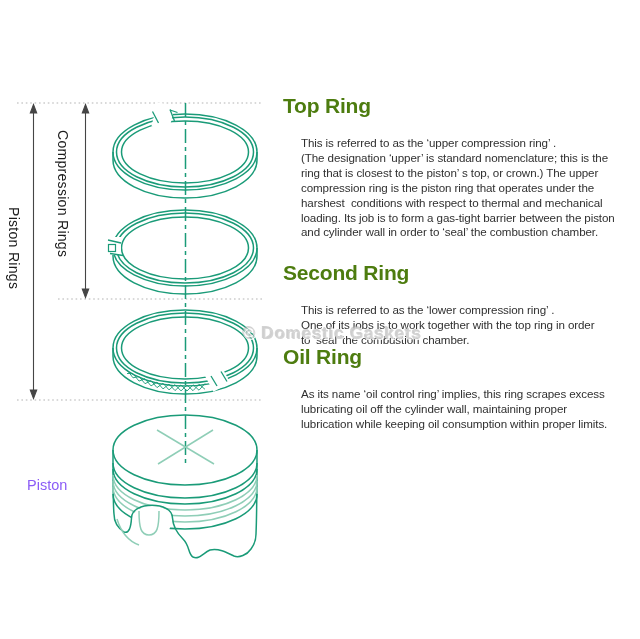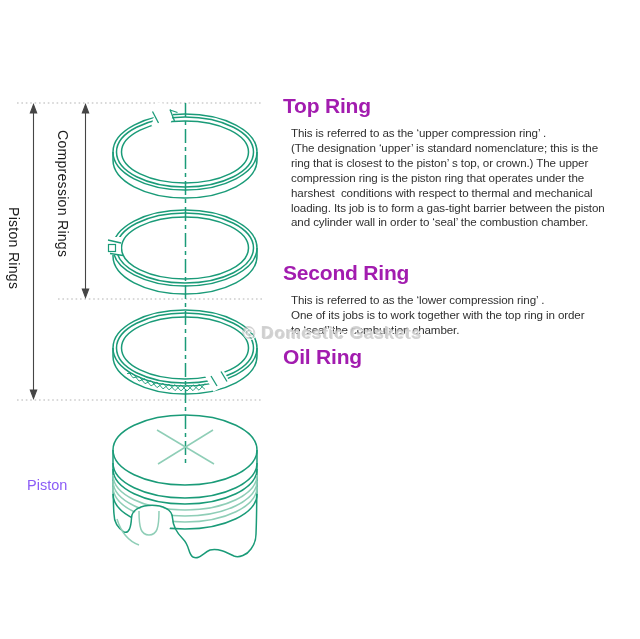--- a/index.html
+++ b/index.html
@@ -10,25 +10,25 @@
   svg{position:absolute;left:0;top:0;}
   .vlabel{
     position:absolute;writing-mode:vertical-rl;
     font-size:14px;color:#1c1c1c;letter-spacing:0.3px;white-space:nowrap;
   }
   .piston-label{
     position:absolute;left:27px;top:477px;font-size:14.5px;color:#8b5cf6;
   }
   .section{position:absolute;left:283px;width:356px;}
   .section h2{
-    margin:0 0 7px 0;font-size:21px;font-weight:bold;color:#a21caf;
+    margin:0 0 7px 0;font-size:21px;font-weight:bold;color:#4d7c0f;
     letter-spacing:-0.2px;
   }
   .section p{
-    margin:8px;font-size:11.6px;line-height:14.9px;color:#303030;
+    margin:18px;font-size:11.6px;line-height:14.9px;color:#303030;
     white-space:pre;letter-spacing:-0.1px;
   }
   #sec-top{top:94px;}
   #sec-second{top:261px;}
   #sec-oil{top:345px;}
   .watermark{
     position:absolute;left:243px;top:324px;z-index:5;
     font-size:17px;font-weight:bold;letter-spacing:0.8px;
     color:rgba(205,205,205,0.85);
     text-shadow:1px 1px 0 rgba(255,255,255,0.9),-1px -1px 0 rgba(175,175,175,0.55);
@@ -144,17 +144,20 @@
 
   <div class="section" id="sec-second">
     <h2>Second Ring</h2>
     <p>This is referred to as the ‘lower compression ring’ .
 One of its jobs is to work together with the top ring in order
 to ‘seal’ the combustion chamber.</p>
   </div>
 
   <div class="section" id="sec-oil">
     <h2>Oil Ring</h2>
+    <p>As its name ‘oil control ring’ implies, this ring scrapes excess
+lubricating oil off the cylinder wall, maintaining proper
+lubrication while keeping oil consumption within proper limits.</p>
   </div>
 
   <div class="watermark">© Domestic Gaskets</div>
 
 </div>
 
 </body></html>

